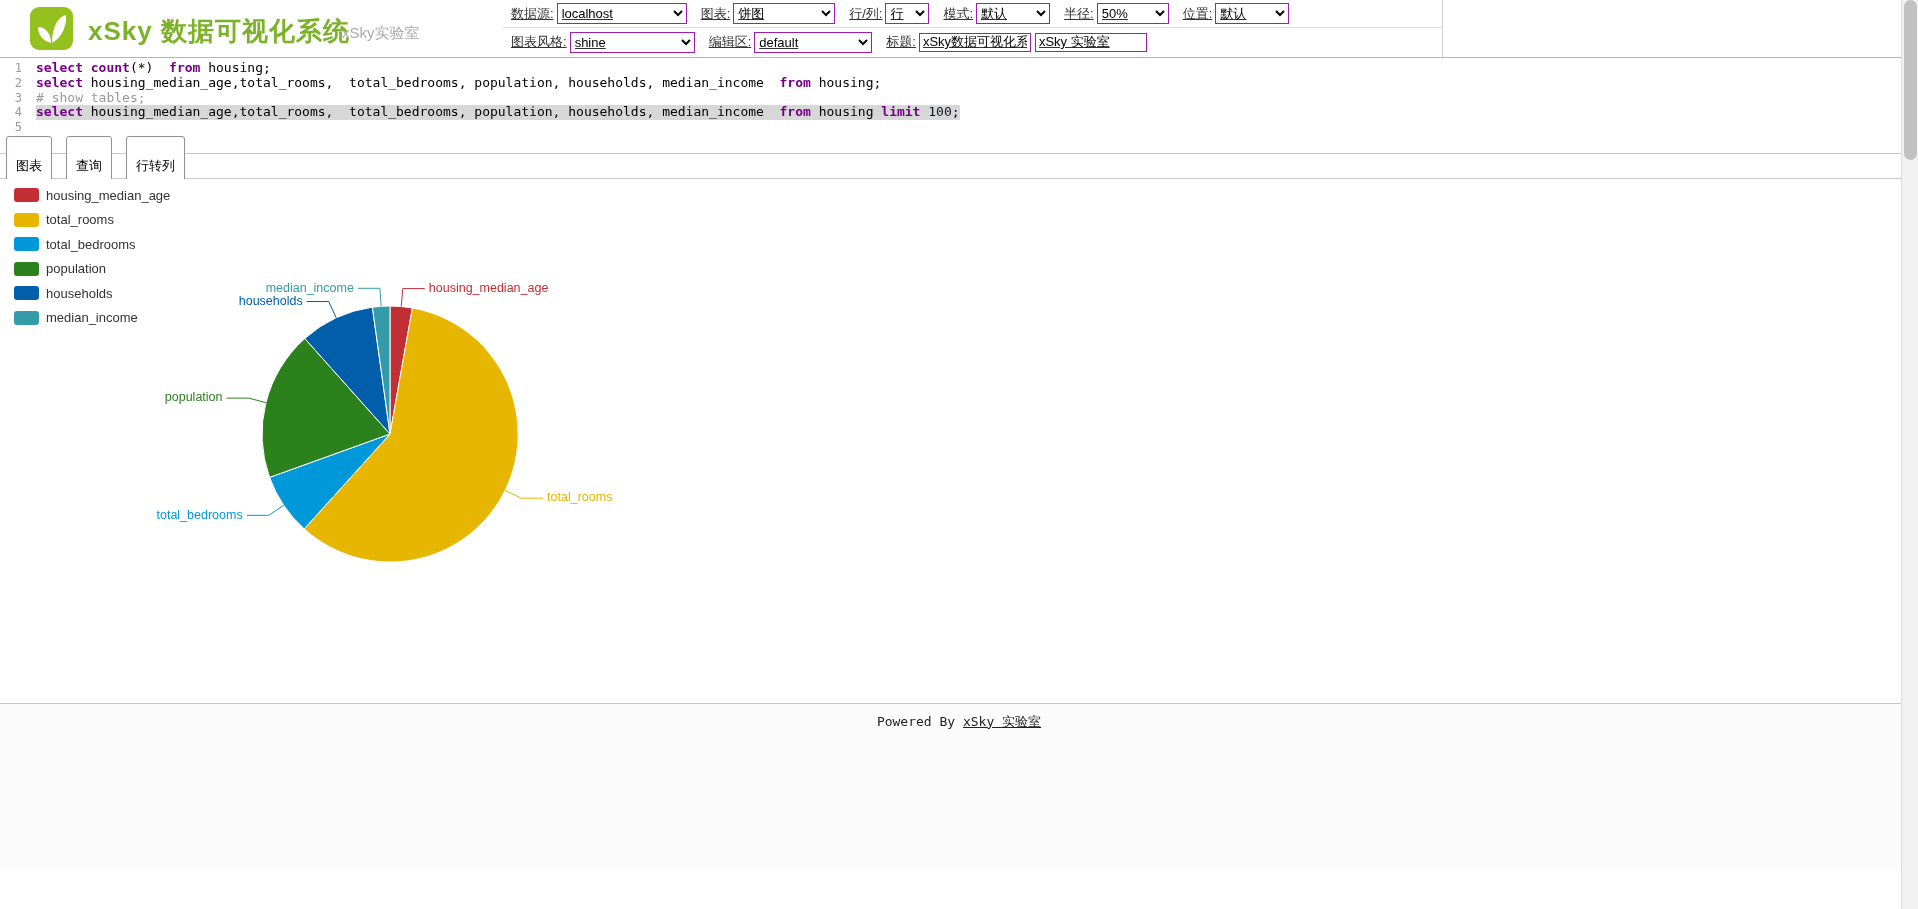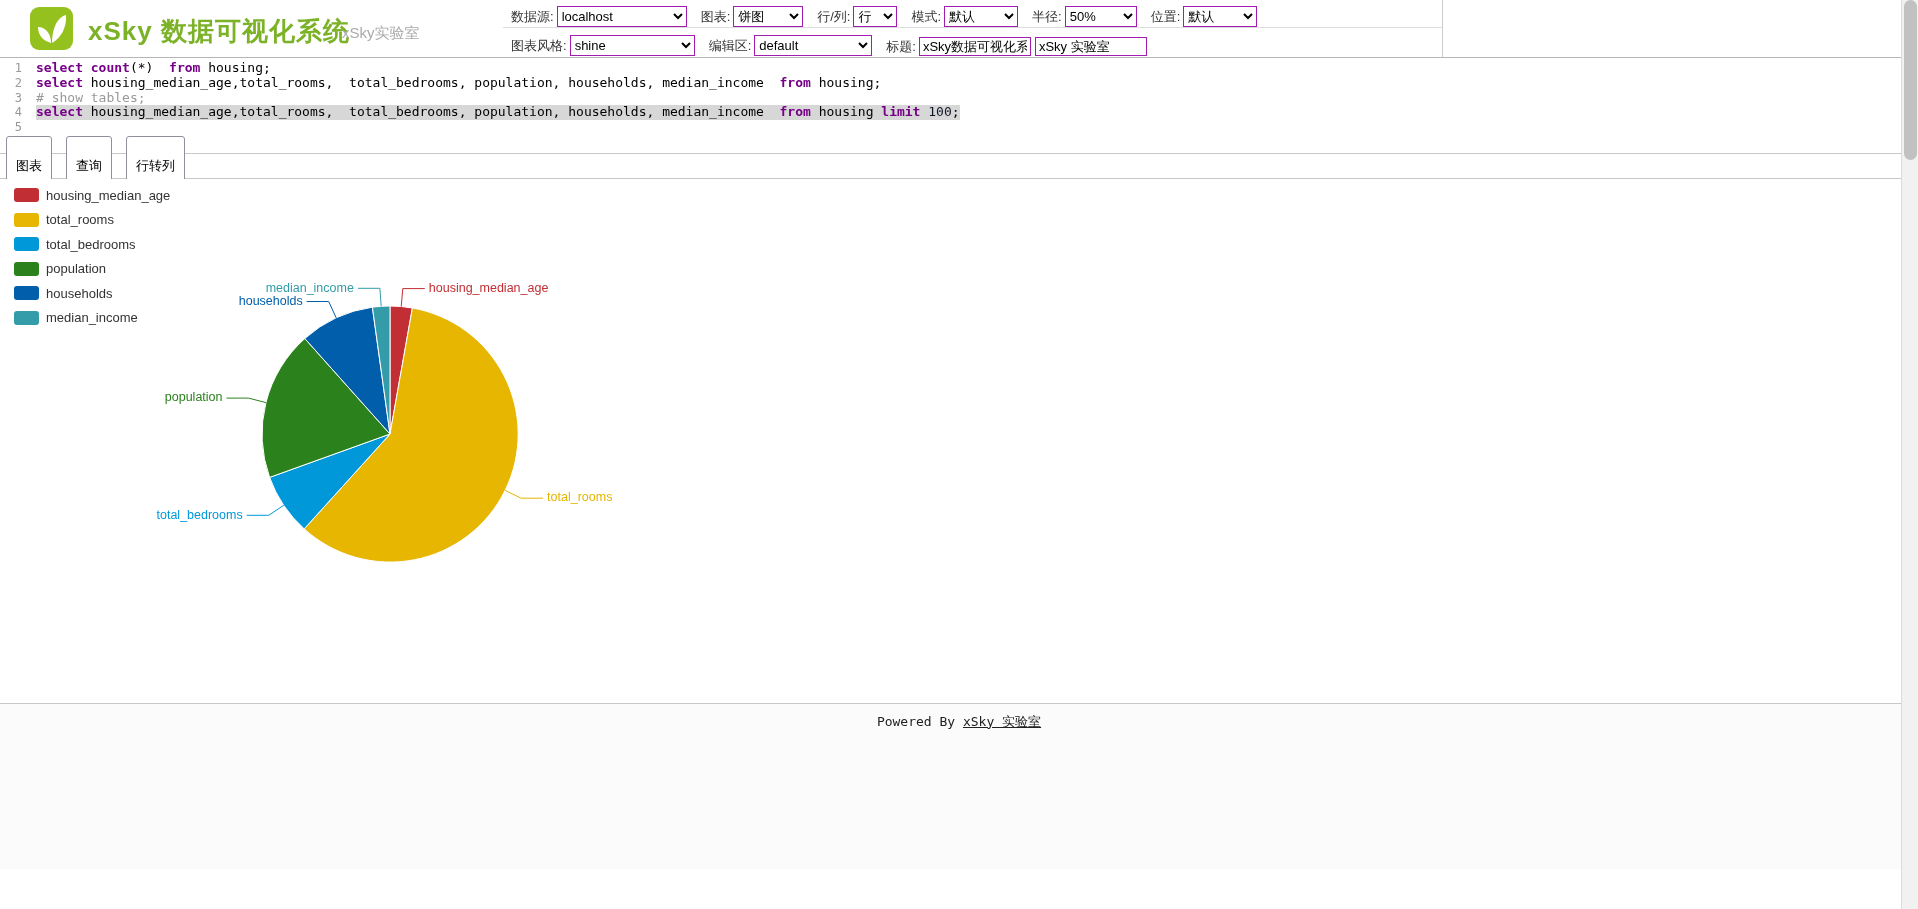--- a/index.html
+++ b/index.html
@@ -9,28 +9,28 @@
     background:#fff; font-family:"Liberation Sans",sans-serif; color:#333;
   }
 
   
   .header { position:relative; height:58px; background:#fff; border-bottom:1px solid #b5b5b5; }
   .logo { position:absolute; left:30px; top:7px; width:43px; height:43px; cursor:pointer; }
   .app-title { position:absolute; left:88px; top:14px; font-size:26px; font-weight:bold; color:#7cb228; letter-spacing:1px; }
   .app-subtitle { position:absolute; left:342px; top:24px; font-size:15px; color:#aaa; }
 
   .toolbar { position:absolute; left:503px; top:0; width:940px; height:57px; border-right:1px solid #ccc; }
-  .toolbar-row { display:flex; align-items:flex-end; height:28px; padding-left:8px; font-size:13px; color:#333; }
+  .toolbar-row { display:flex; align-items:center; height:28px; padding-left:8px; font-size:13px; color:#333;text-decoration:underline; }
   .toolbar-row.r1 { border-bottom:1px solid #ddd; }
   .tb-field { display:flex; align-items:center; margin-right:14px; white-space:nowrap; }
   .tb-label { margin-right:3px; }
   select, input[type=text] { font-family:"Liberation Sans",sans-serif; font-size:13px; height:21px; border:1px solid #a21caf; background:#fff; }
   input[type=text] { height:19px; padding:0 3px; }
   .w130{width:130px}.w125{width:125px}.w118{width:118px}.w112{width:112px}
-  .w82{width:70px}.w74{width:74px}.w72{width:72px}.w44{width:44px}
+  .w82{width:102px}.w74{width:74px}.w72{width:72px}.w44{width:44px}
   .tb-gap{margin-right:4px}
 
   
   .editor { background:#fff; border-bottom:1px solid #c8c8c8; padding:3px 0 3px; font-family:"DejaVu Sans Mono","Liberation Mono",monospace; font-size:13px; }
   .cm-row { display:flex; line-height:14.8px; min-height:14.8px; }
   .cm-gutter { flex:none; width:36px; text-align:right; padding-right:14px; color:#999; font-size:12px; }
   .cm-code { white-space:pre; color:#000; }
   .cm-code.hl { background:#d7d7d7; }
   .tok-kw { color:#770088; font-weight:bold; }
   .tok-num { color:#0f172a; }

